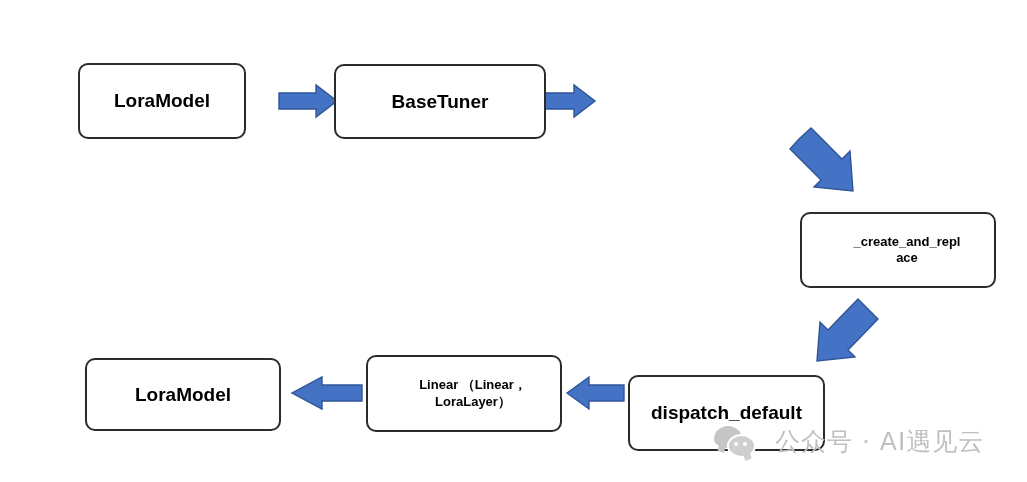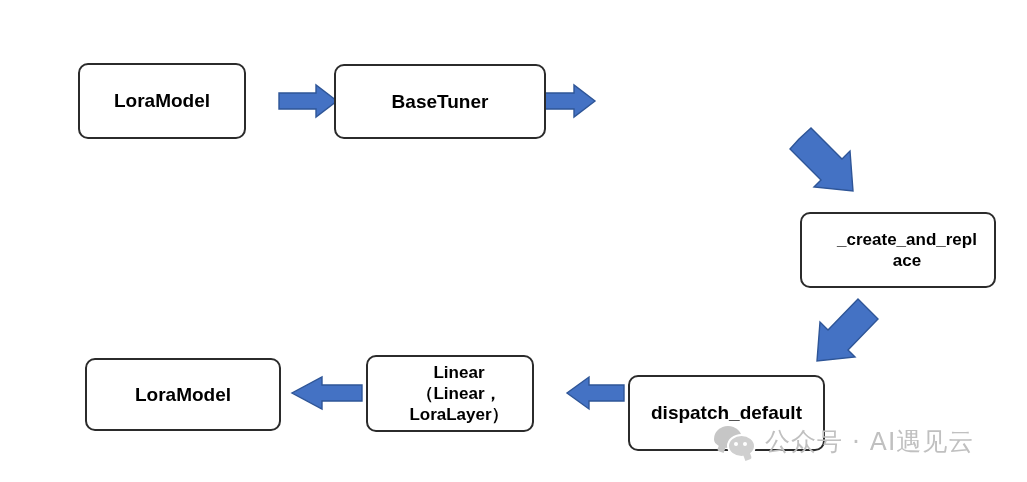--- a/index.html
+++ b/index.html
@@ -31,37 +31,37 @@
     font-size: 19px;
     color: #000000;
     line-height: 1.25;
     padding: 2px 6px;
     z-index: 3;
   }
   .node-label {
     display: block;
     white-space: pre-line;
   }
-  .node.two-line { font-size: 17px; padding-left: 24px; }
+  .node.two-line { font-size: 13px; padding-left: 24px; }
 
   .arrow-layer {
     position: absolute;
     left: 0;
     top: 0;
     width: 1027px;
     height: 482px;
     z-index: 2;
   }
 
   
   .watermark {
     position: absolute;
     display: flex;
     align-items: center;
-    gap: 9px;
+    gap: 19px;
     z-index: 5;
     opacity: 1;
     pointer-events: none;
   }
   .wm-text {
     font-size: 25px;
     color: #c0c0c0;
     letter-spacing: 1px;
     font-family: "DejaVu Sans", "Liberation Sans", sans-serif;
     white-space: nowrap;
@@ -153,21 +153,21 @@
 
   <div class="node two-line" style="left:800px; top:212px; width:196px; height:76px;">
     <span class="node-label">_create_and_repl
 ace</span>
   </div>
 
   <div class="node" style="left:628px; top:375px; width:197px; height:76px;">
     <span class="node-label">dispatch_default</span>
   </div>
 
-  <div class="node two-line" style="left:366px; top:355px; width:168px; height:77px;">
+  <div class="node two-line" style="left:366px; top:355px; width:196px; height:77px;">
     <span class="node-label">Linear （Linear，
 LoraLayer）</span>
   </div>
 
   <div class="node" style="left:85px; top:358px; width:196px; height:73px;">
     <span class="node-label">LoraModel</span>
   </div>
 
   <div class="watermark" style="left:714px; top:425px;">
     <span class="wm-icon">

